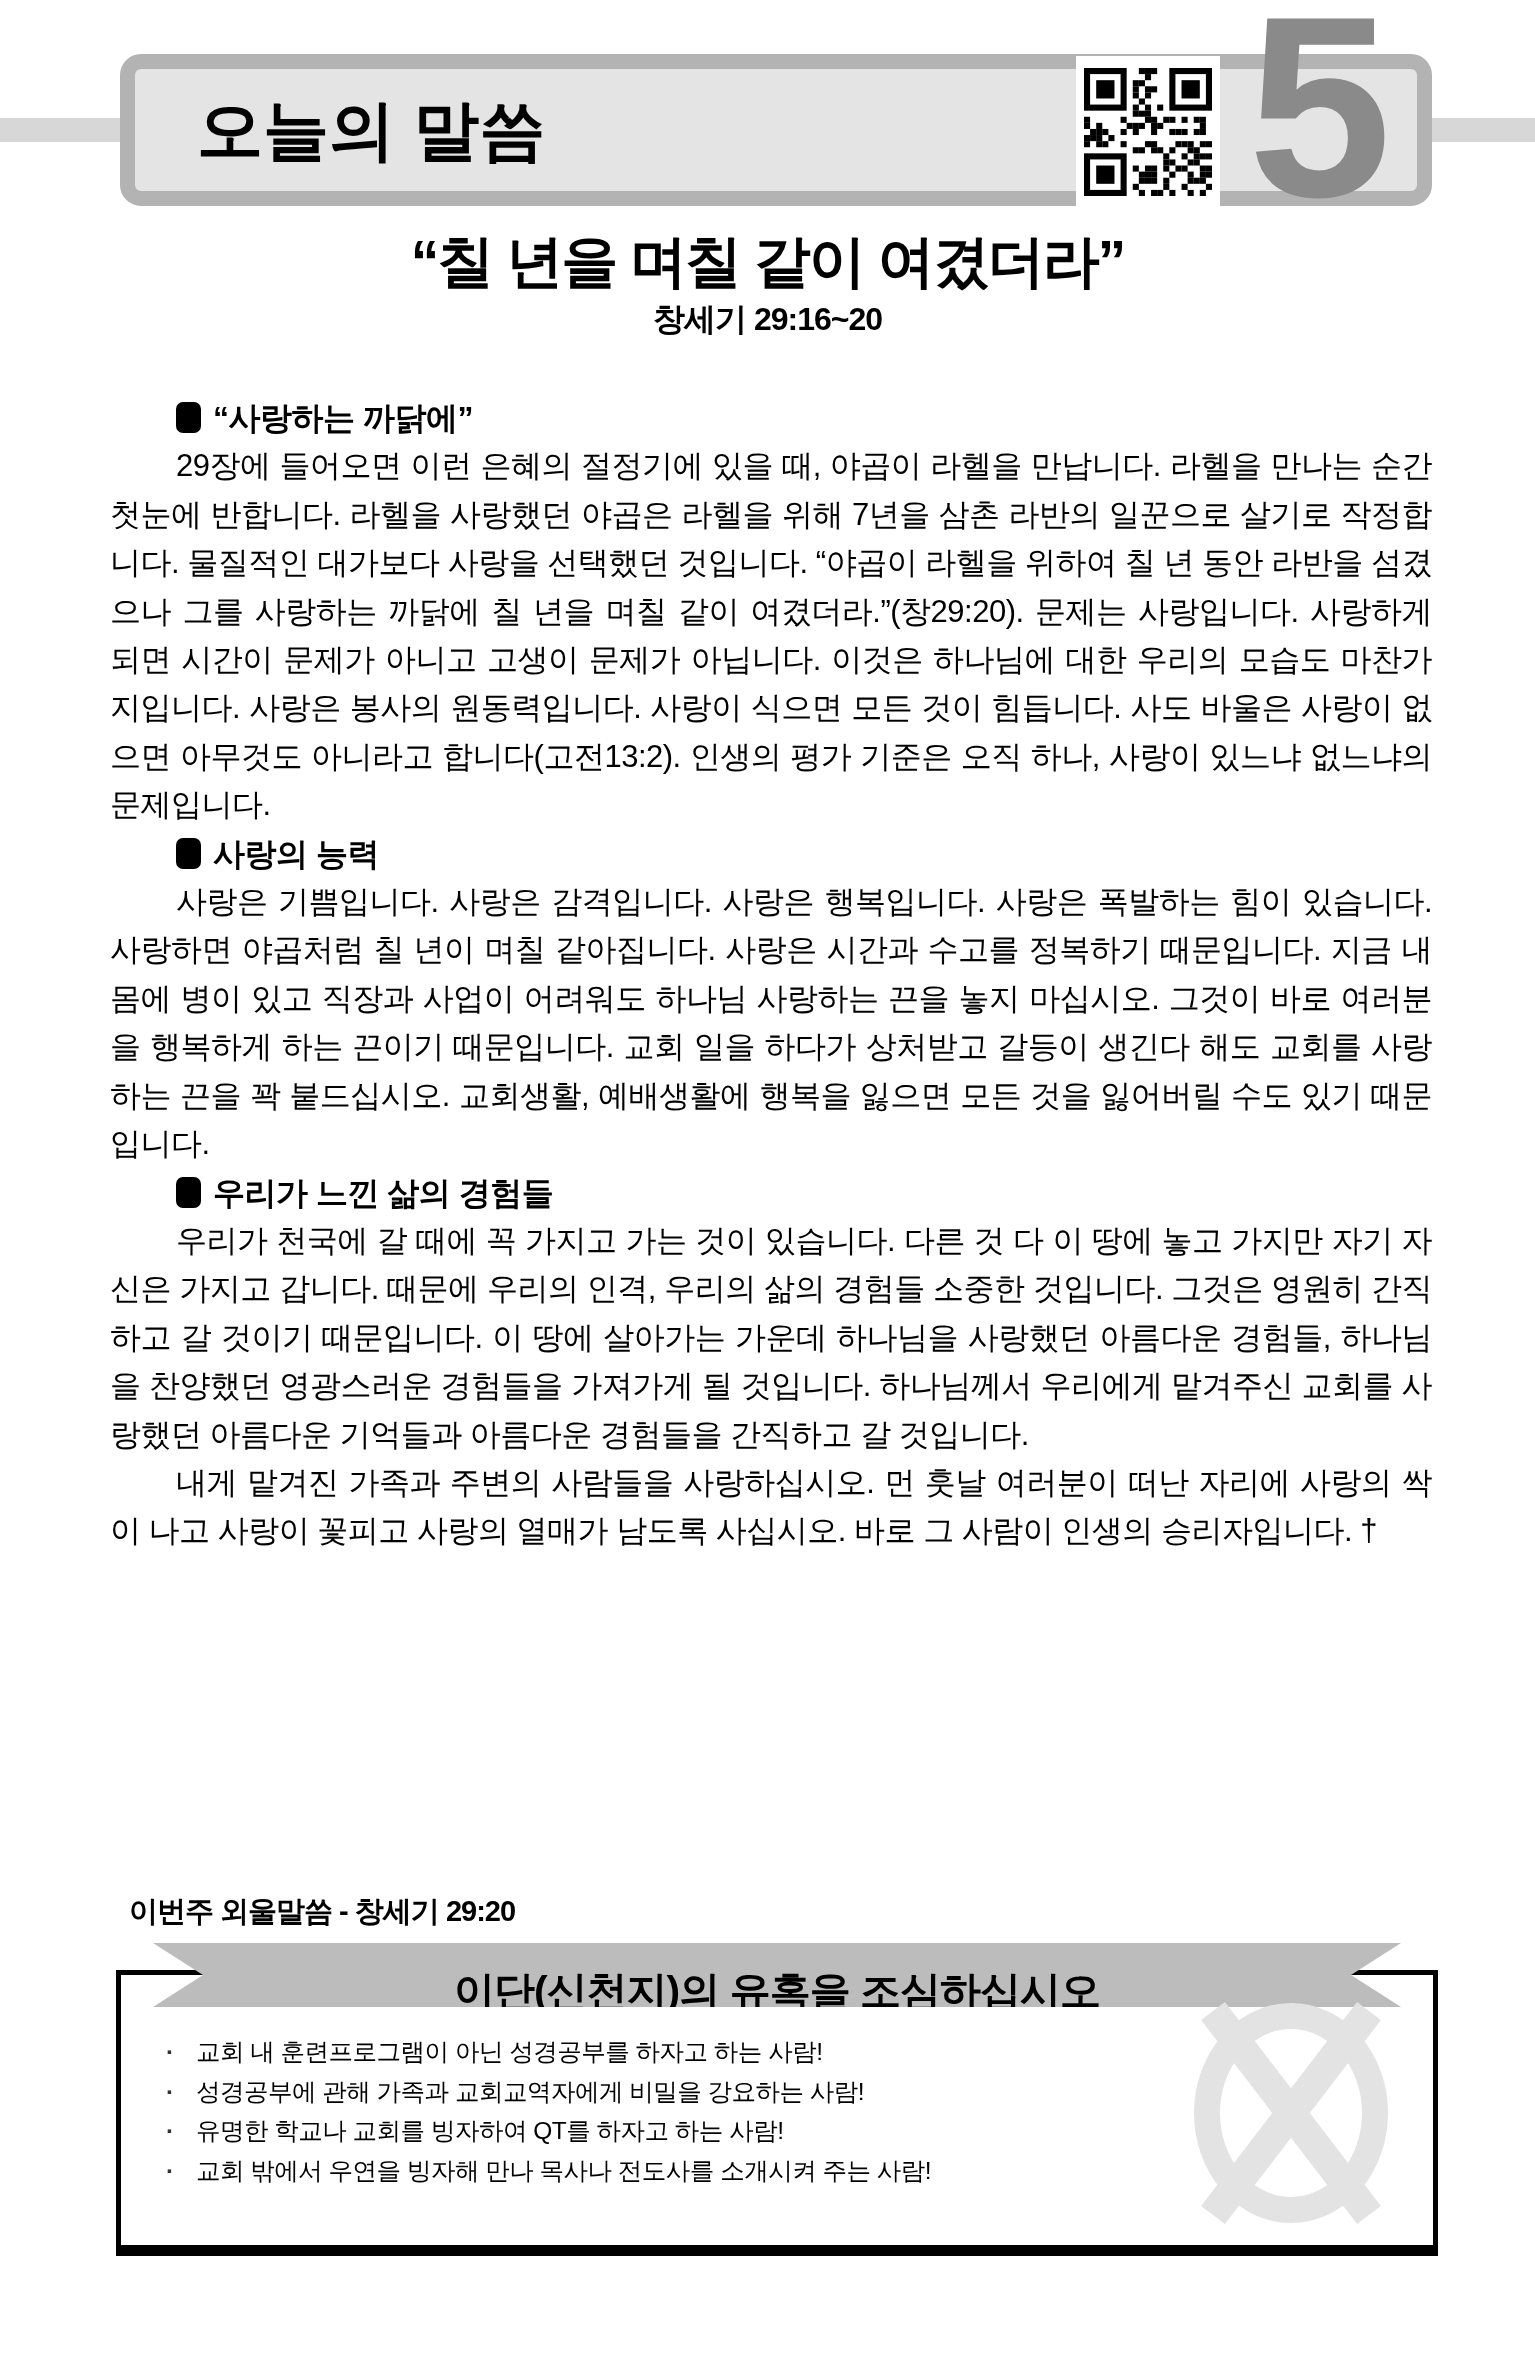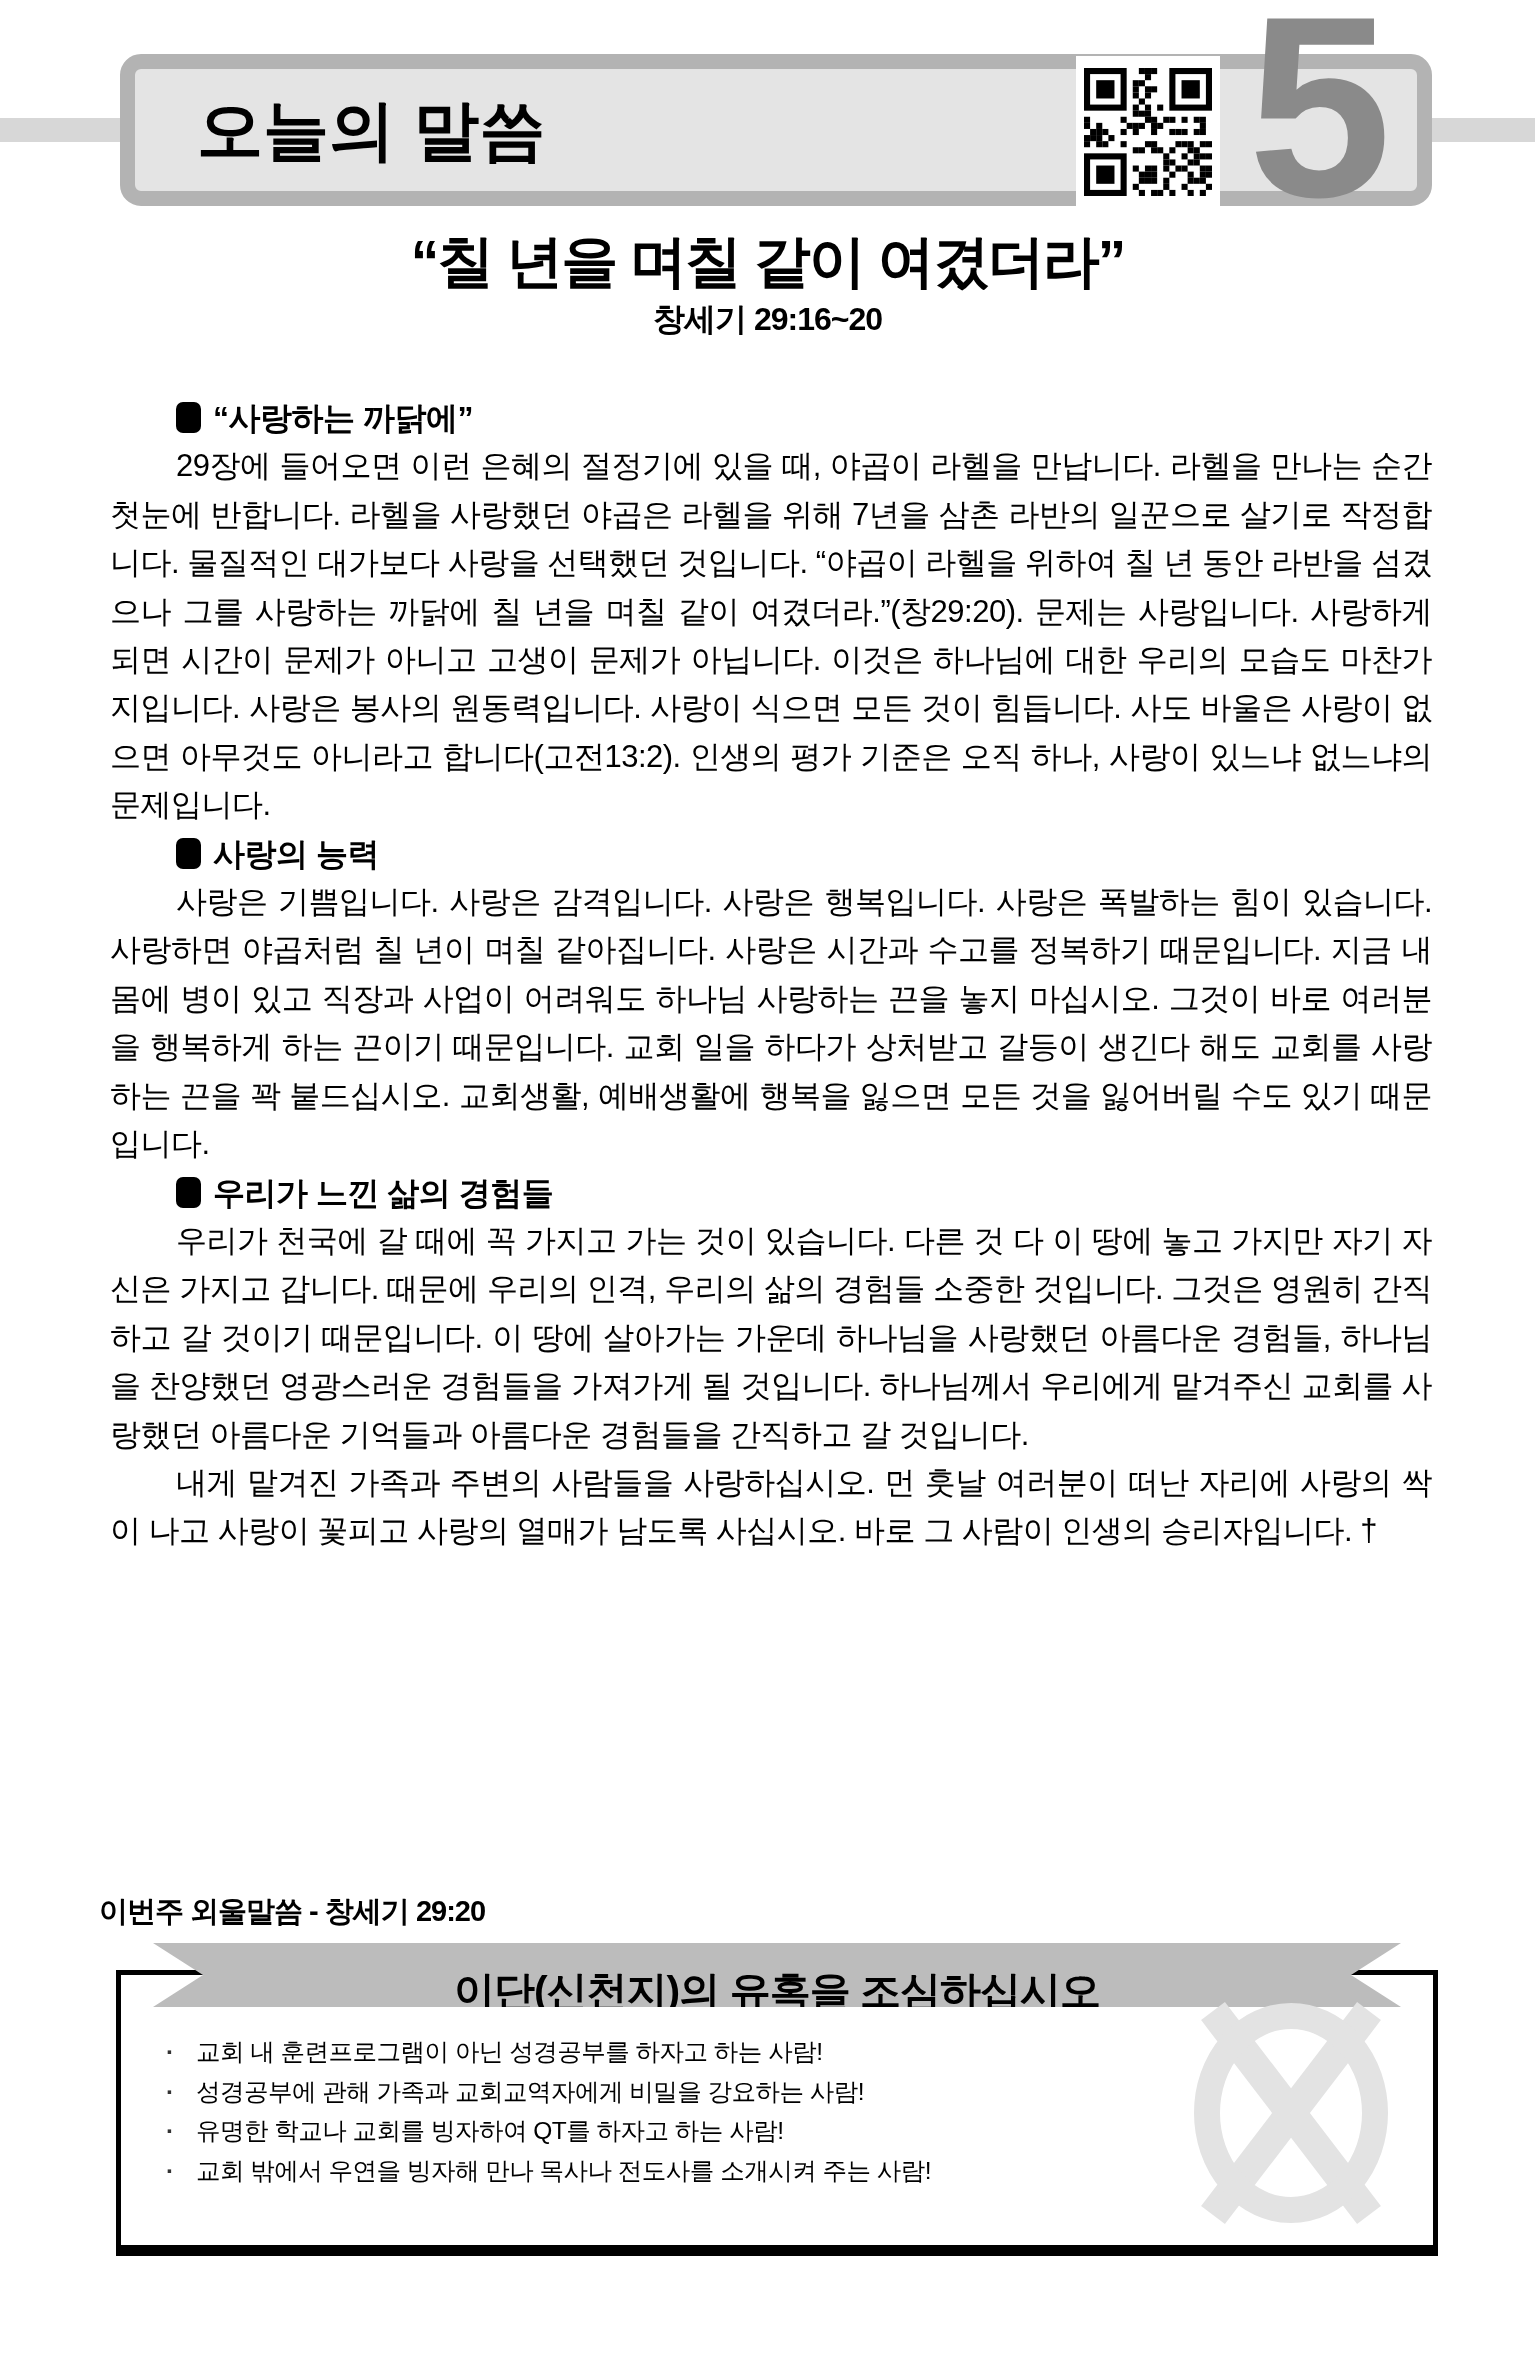--- a/index.html
+++ b/index.html
@@ -39,21 +39,21 @@
     font-size:31px;line-height:48.4px;text-align:justify;letter-spacing:-0.5px;
   }
   .sermon-body p{margin:0;text-indent:66px;}
   .section-head{font-weight:bold;font-size:32px;padding-left:66px;}
   .marker{
     display:inline-block;width:25px;height:31px;background:#000;border-radius:7px;
     margin-right:12px;vertical-align:-4px;
   }
   
   .memory-verse{
-    position:absolute;left:99px;top:1892px;font-size:29px;font-weight:bold;letter-spacing:-1px;
+    position:absolute;left:129px;top:1892px;font-size:29px;font-weight:bold;letter-spacing:-1px;
   }
   
   .warning-box{
     position:absolute;left:116px;top:1970px;width:1322px;height:286px;box-sizing:border-box;
     border:5px solid #000;border-bottom-width:11px;background:#fff;
   }
   .ribbon{
     position:absolute;left:50%;transform:translateX(-50%);top:-32px;width:1248px;height:64px;
     background:#bcbcbc;
     clip-path:polygon(0 0,100% 0,calc(100% - 50px) 50%,100% 100%,0 100%,50px 50%);

